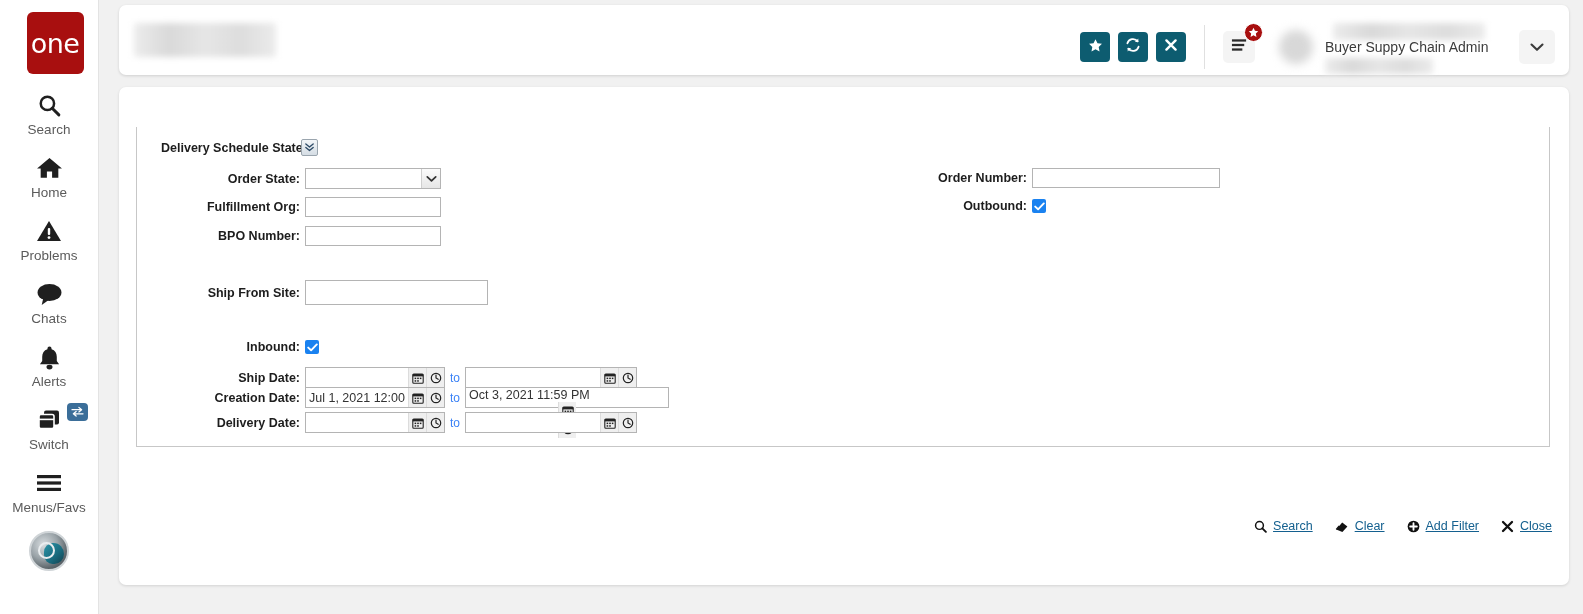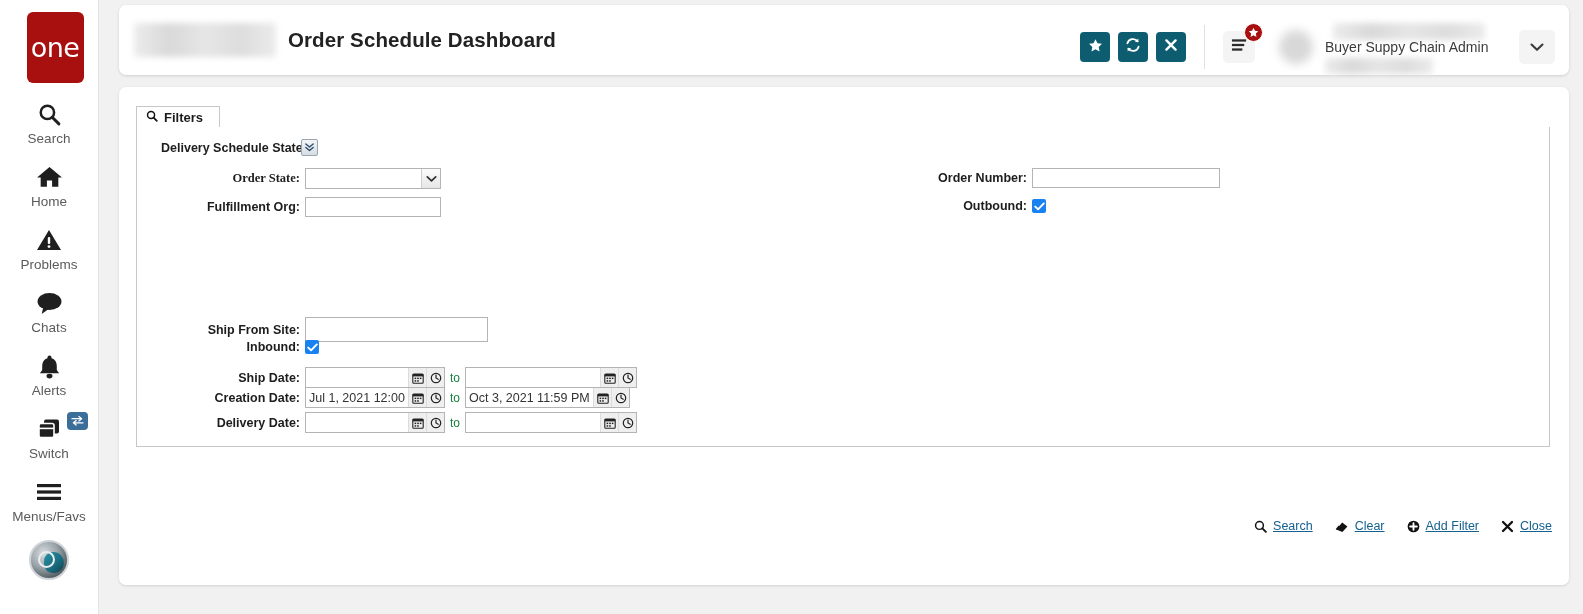--- a/index.html
+++ b/index.html
@@ -14,21 +14,21 @@
 
   
   .sidebar {
     position: absolute; left: 0; top: 0;
     width: 99px; height: 614px;
     background: #ffffff;
     border-right: 1px solid #e3e3e3;
     display: flex; flex-direction: column; align-items: center;
   }
   .logo {
-    width: 57px; height: 71px; margin-top: 12px;
+    width: 57px; height: 62px; margin-top: 12px;
     background: #a80f0f; border-radius: 6px;
     display: flex; align-items: center; justify-content: center; margin-left: 12px;
   }
   .logo-text {
     color: #fff; font-size: 27px; font-weight: 400;
     letter-spacing: -0.5px; line-height: 1;
     font-family: "DejaVu Sans", sans-serif;
   }
   .nav-item {
     width: 99px; margin-top: 16px;
@@ -179,21 +179,21 @@
     border: none; outline: none; height: 19px; padding: 0 3px;
     font-size: 12.5px; color: #333; background: transparent;
     font-family: "Liberation Sans", sans-serif; width: 100%;
   }
   .dt-ico {
     width: 18px; height: 19px; background: #efefef;
     border-left: 1px solid #dcdcdc;
     display: flex; align-items: center; justify-content: center; cursor: pointer;
     flex: 0 0 18px;
   }
-  .to-txt { font-size: 12px; color: #15803d; margin: 0 5px; }
+  .to-txt { font-size: 12px; color: #3b82f6; margin: 0 5px; }
 
   .actions {
     position: absolute; right: 17px; top: 432px;
     display: flex; align-items: center; gap: 22px;
   }
   .alink {
     display: flex; align-items: center; gap: 6px; cursor: pointer;
     font-size: 12.5px; color: #14608f; text-decoration: underline;
     font-family: "Liberation Sans", sans-serif;
   }
@@ -287,21 +287,20 @@
           </svg>
       </div>
       <div class="nav-label">Menus/Favs</div>
     </div>
 
     <div class="avatar-bottom"></div>
   </div>
 
   <div class="header-card">
     <div class="redact title-redact"></div>
-    <div class="page-title">Order Schedule Dashboard</div>
 
     <div class="hdr-right">
       <button class="tealbtn">
         <span>
           <svg width="15" height="15" viewBox="0 0 16 16">
               <path d="M8 1.2 L10.1 5.6 L14.9 6.2 L11.4 9.6 L12.3 14.4 L8 12.1 L3.7 14.4 L4.6 9.6 L1.1 6.2 L5.9 5.6 Z" fill="#fff"></path>
             </svg>
         </span>
       </button>
       <button class="tealbtn">
@@ -352,67 +351,59 @@
           <svg width="14" height="9" viewBox="0 0 14 9">
               <path d="M1.5 1.5 L7 6.8 L12.5 1.5" fill="none" stroke="#3b3b3b" stroke-width="2.1" stroke-linecap="round" stroke-linejoin="round"></path>
             </svg>
         </span>
       </div>
     </div>
   </div>
 
   <div class="main-card">
 
-    <div class="tabstrip">
-      <div class="tab-rule"></div>
-      <div class="tab">
-        <span>
-          <svg width="12" height="12" viewBox="0 0 14 14">
-              <circle cx="5.9" cy="5.9" r="4.1" fill="none" stroke="#111" stroke-width="1.7"></circle>
-              <line x1="8.9" y1="8.9" x2="12.6" y2="12.6" stroke="#111" stroke-width="2" stroke-linecap="round"></line>
-            </svg>
-        </span>
-        <span>Filters</span>
-      </div>
-    </div>
 
     <div class="panel">
 
       <div class="row" style="left:24px; top:12px;">
         <span class="lbl" style="width:132px;">Delivery Schedule State:</span>
         <span class="multi-btn" style="margin-left:8px;">
           <span>
             <svg width="11" height="11" viewBox="0 0 12 12">
                 <path d="M2 2.2 L6 5.4 L10 2.2" fill="none" stroke="#2c4a66" stroke-width="1.5" stroke-linecap="round" stroke-linejoin="round"></path>
                 <path d="M2 6 L6 9.2 L10 6" fill="none" stroke="#2c4a66" stroke-width="1.5" stroke-linecap="round" stroke-linejoin="round"></path>
               </svg>
           </span>
         </span>
       </div>
 
       <div class="row" style="left:24px; top:41px;">
-        <span class="lbl" style="width:139px;font-family:Liberation Serif, serif;">Order State:</span>
+        <span class="lbl" style="width:139px;">Order State:</span>
         <span class="selbox" style="margin-left:5px; width:136px;">
           <span class="sel-field"></span>
           <span class="sel-arrow">
             <svg width="11" height="8" viewBox="0 0 12 8">
                 <path d="M1.4 1.6 L6 6 L10.6 1.6" fill="none" stroke="#333" stroke-width="1.9" stroke-linecap="round" stroke-linejoin="round"></path>
               </svg>
           </span>
         </span>
       </div>
 
       <div class="row" style="left:24px; top:70px;">
         <span class="lbl" style="width:139px;">Fulfillment Org:</span>
         <input class="txtbox" style="margin-left: 5px; width: 136px;" value="">
       </div>
 
-
-
-      <div class="row" style="left:24px; top:153px;margin-top:37px;">
+      <div class="row" style="left:24px; top:99px;">
+        <span class="lbl" style="width:139px;">BPO Number:</span>
+        <input class="txtbox" style="margin-left: 5px; width: 136px;" value="">
+      </div>
+
+
+      <div class="row" style="left:24px; top:153px;">
         <span class="lbl" style="width:139px;">Ship From Site:</span>
         <input class="txtbox" style="margin-left: 5px; width: 183px; height: 25px;" value="">
       </div>
 
 
       <div class="row" style="left:24px; top:213px;">
         <span class="lbl" style="width:139px;">Inbound:</span>
         <span class="chk" style="margin-left:5px;">
           <svg width="11" height="9" viewBox="0 0 11 9">
               <path d="M1.2 4.6 L4.1 7.3 L9.8 1.4" fill="none" stroke="#fff" stroke-width="1.9" stroke-linecap="round" stroke-linejoin="round"></path>
@@ -481,21 +472,21 @@
               </svg>
           </span>
           <span class="dt-ico">
             <svg width="12" height="12" viewBox="0 0 12 12">
                 <circle cx="6" cy="6" r="4.7" fill="none" stroke="#222" stroke-width="1.2"></circle>
                 <path d="M6 3.2 V6 L8.2 7.3" fill="none" stroke="#222" stroke-width="1.2" stroke-linecap="round"></path>
               </svg>
           </span>
         </span>
         <span class="to-txt">to</span>
-        <span class="datebox" style="width:165px;">
+        <span class="datebox" style="width:204px;flex-direction:column;">
           <input value="Oct 3, 2021 11:59 PM" style="">
           <span class="dt-ico">
             <svg width="12" height="12" viewBox="0 0 12 12">
                 <rect x="0.8" y="2" width="10.4" height="9.2" rx="1" fill="none" stroke="#222" stroke-width="1.1"></rect>
                 <rect x="0.8" y="2" width="10.4" height="2.4" fill="#222"></rect>
                 <rect x="2.6" y="5.6" width="1.6" height="1.5" fill="#222"></rect>
                 <rect x="5.2" y="5.6" width="1.6" height="1.5" fill="#222"></rect>
                 <rect x="7.8" y="5.6" width="1.6" height="1.5" fill="#222"></rect>
                 <rect x="2.6" y="8.2" width="1.6" height="1.5" fill="#222"></rect>
                 <rect x="5.2" y="8.2" width="1.6" height="1.5" fill="#222"></rect>

